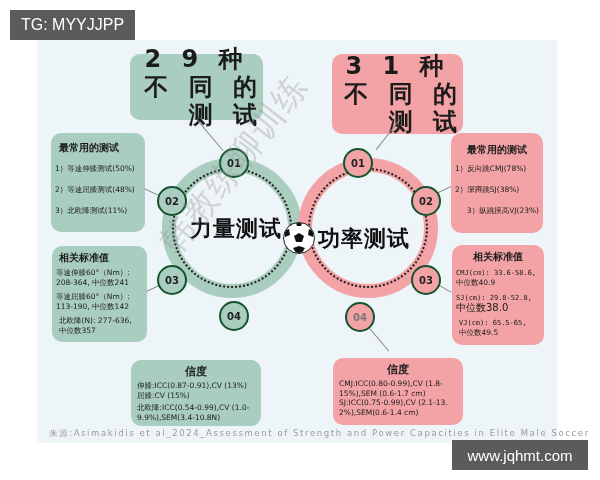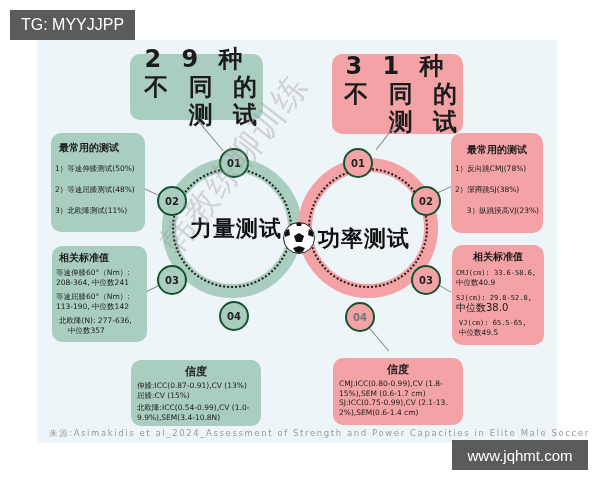--- a/index.html
+++ b/index.html
@@ -126,21 +126,21 @@
   <div class="line" style="font-size:7.5px;">3）北欧降测试(11%)</div>
 </div>
 
 <div class="box green" style="left:52px; top:246px; width:95px; height:96px; padding:5px 4px; box-sizing:border-box;">
   <h4 style="font-size:10px; text-align:left; margin-left:3px; margin-bottom:3px;">相关标准值</h4>
   <div class="line" style="font-size:7.5px; line-height:10px;">等速伸膝60°（Nm）:</div>
   <div class="line" style="font-size:7.5px; line-height:10px;">208-364, 中位数241</div>
   <div class="line gap" style="font-size:7.5px; line-height:10px; margin-top:4px;">等速屈膝60°（Nm）:</div>
   <div class="line" style="font-size:7.5px; line-height:10px;">113-190, 中位数142</div>
   <div class="line gap" style="font-size:7.5px; line-height:10px; margin-top:4px; margin-left:3px;">北欧降(N): 277-636,</div>
-  <div class="line" style="font-size:7.5px; line-height:10px; margin-left:12px;">中位数357</div>
+  <div class="line" style="font-size:7.5px; line-height:10px; margin-left:3px;">中位数357</div>
 </div>
 
 <div class="box green" style="left:131px; top:360px; width:130px; height:66px; padding:4px 6px; box-sizing:border-box;">
   <h4 style="margin-bottom:2px; font-size:11px;">信度</h4>
   <div class="line" style="font-size:7.5px; line-height:9.5px;">伸膝:ICC(0.87-0.91),CV (13%)</div>
   <div class="line" style="font-size:7.5px; line-height:9.5px;">屈膝:CV (15%)</div>
   <div class="line" style="font-size:7.5px; line-height:9.5px; margin-top:3px;">北欧降:ICC(0.54-0.99),CV (1.0-</div>
   <div class="line" style="font-size:7.5px; line-height:9.5px;">9.9%),SEM(3.4-10.8N)</div>
 </div>
 

